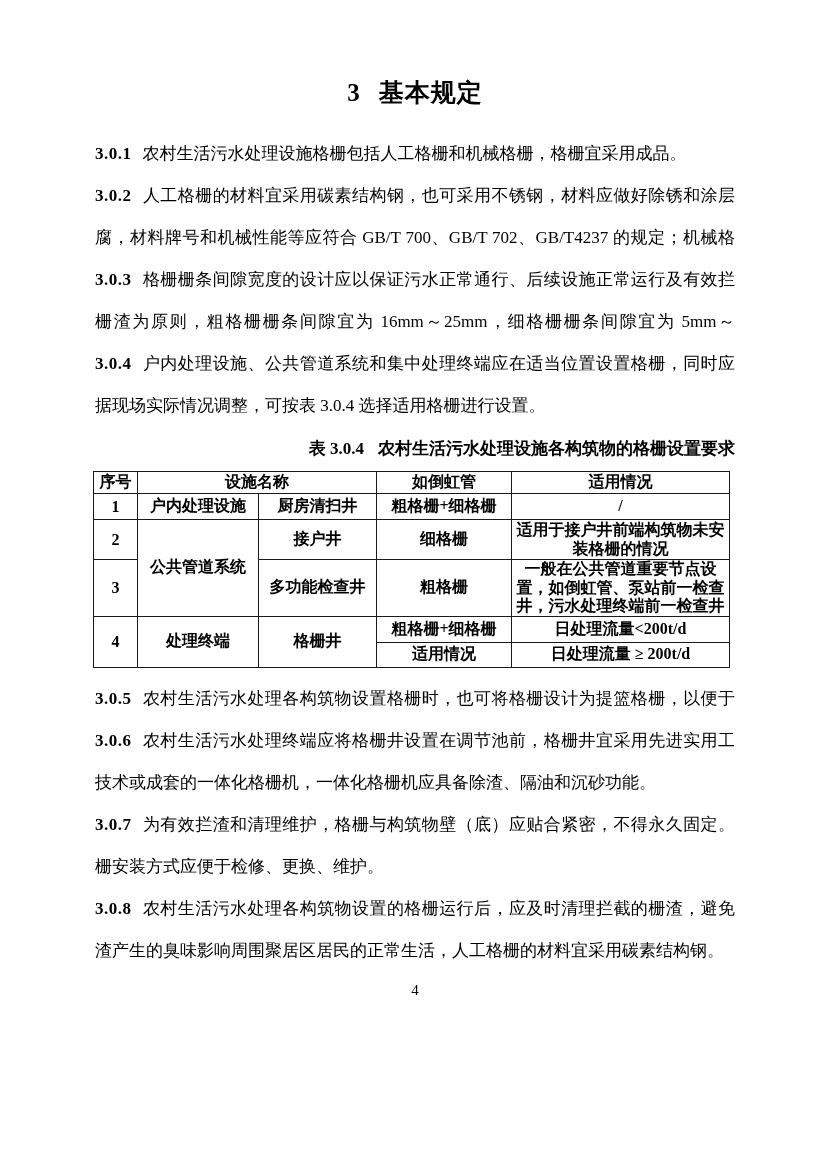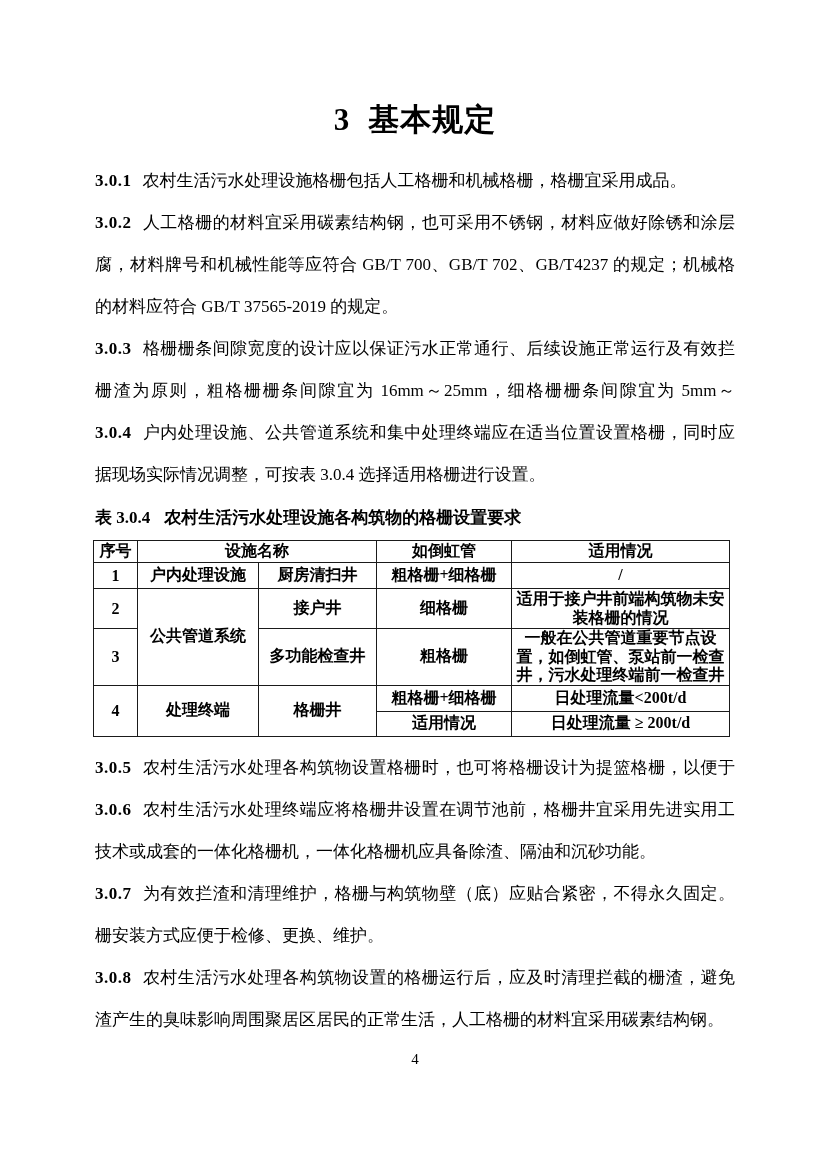--- a/index.html
+++ b/index.html
@@ -6,37 +6,37 @@
   .page{
     position:relative;
     width:826px;height:1169px;
     background:#ffffff;
     color:#000;
     font-family:"Liberation Serif","DejaVu Serif",serif;
     overflow:hidden;
   }
   .content{position:absolute;left:95px;top:0;width:640px;}
   .doc-title{
-    margin-top:103px;height:34px;line-height:34px;
-    text-align:center;font-size:31px;font-weight:bold;
+    margin-top:76px;height:34px;line-height:34px;
+    text-align:center;font-size:25px;font-weight:bold;
     margin-bottom:23px;letter-spacing:1px;
   }
   .doc-title .tnum{margin-right:18px;}
   .line{
     height:42px;line-height:42px;font-size:17px;
     white-space:nowrap;
   }
   .fill{
     white-space:normal;
     text-align:justify;text-align-last:justify;
     overflow:hidden;
   }
   .pnum{font-weight:bold;padding-right:11px;letter-spacing:0.5px;}
   .tbl-caption{
-    height:44px;line-height:44px;text-align:left;
+    height:44px;line-height:44px;text-align:right;
     font-size:17px;font-weight:bold;
   }
   .tbl-caption .cap-label{margin-right:14px;}
   table.req{
     border-collapse:collapse;table-layout:fixed;
     width:636px;margin-left:-2px;
   }
   table.req td{
     border:1px solid #1a1a1a;
     text-align:center;vertical-align:middle;
@@ -65,21 +65,20 @@
       <span class="tnum">3</span><span>基本规定</span>
     </div>
 
     <section>
       <div class="line"><span class="pnum">3.0.1</span><span>农村生活污水处理设施格栅包括人工格栅和机械格栅，格栅宜采用成品。</span></div>
     </section>
 
     <section>
       <div class="line fill"><span class="pnum">3.0.2</span><span>人工格栅的材料宜采用碳素结构钢，也可采用不锈钢，材料应做好除锈和涂层防</span></div>
       <div class="line fill">腐，材料牌号和机械性能等应符合 GB/T 700、GB/T 702、GB/T4237 的规定；机械格栅</div>
-      <div class="line">的材料应符合 GB/T 37565-2019 的规定。</div>
     </section>
 
     <section>
       <div class="line fill"><span class="pnum">3.0.3</span><span>格栅栅条间隙宽度的设计应以保证污水正常通行、后续设施正常运行及有效拦截</span></div>
       <div class="line fill">栅渣为原则，粗格栅栅条间隙宜为 16mm～25mm，细格栅栅条间隙宜为 5mm～10mm。</div>
     </section>
 
     <section>
       <div class="line fill"><span class="pnum">3.0.4</span><span>户内处理设施、公共管道系统和集中处理终端应在适当位置设置格栅，同时应根</span></div>
       <div class="line">据现场实际情况调整，可按表 3.0.4 选择适用格栅进行设置。</div>

